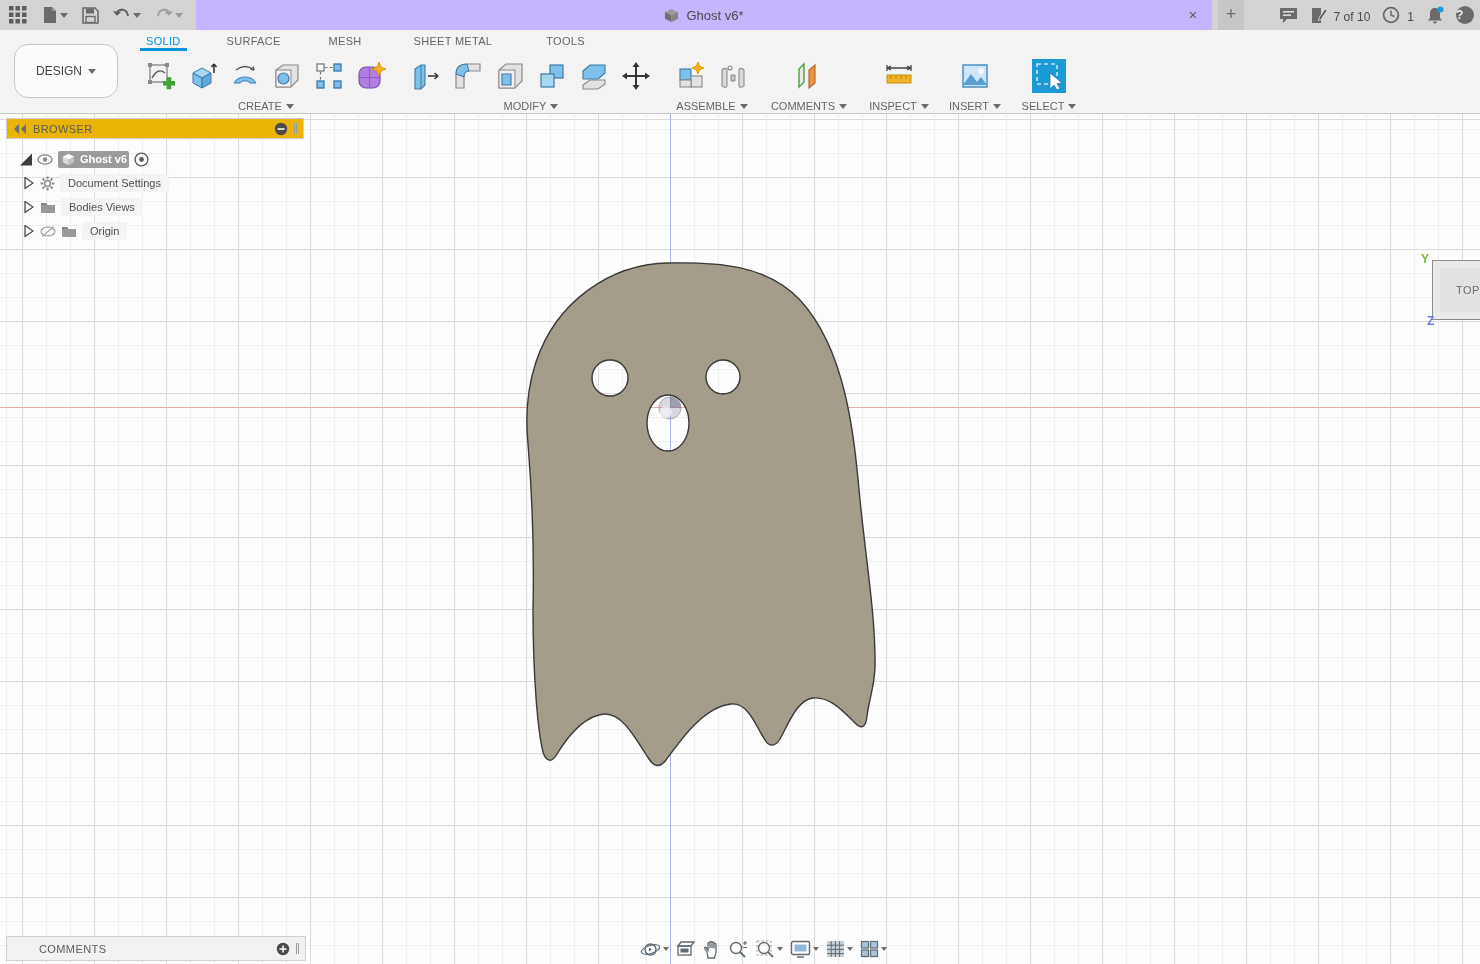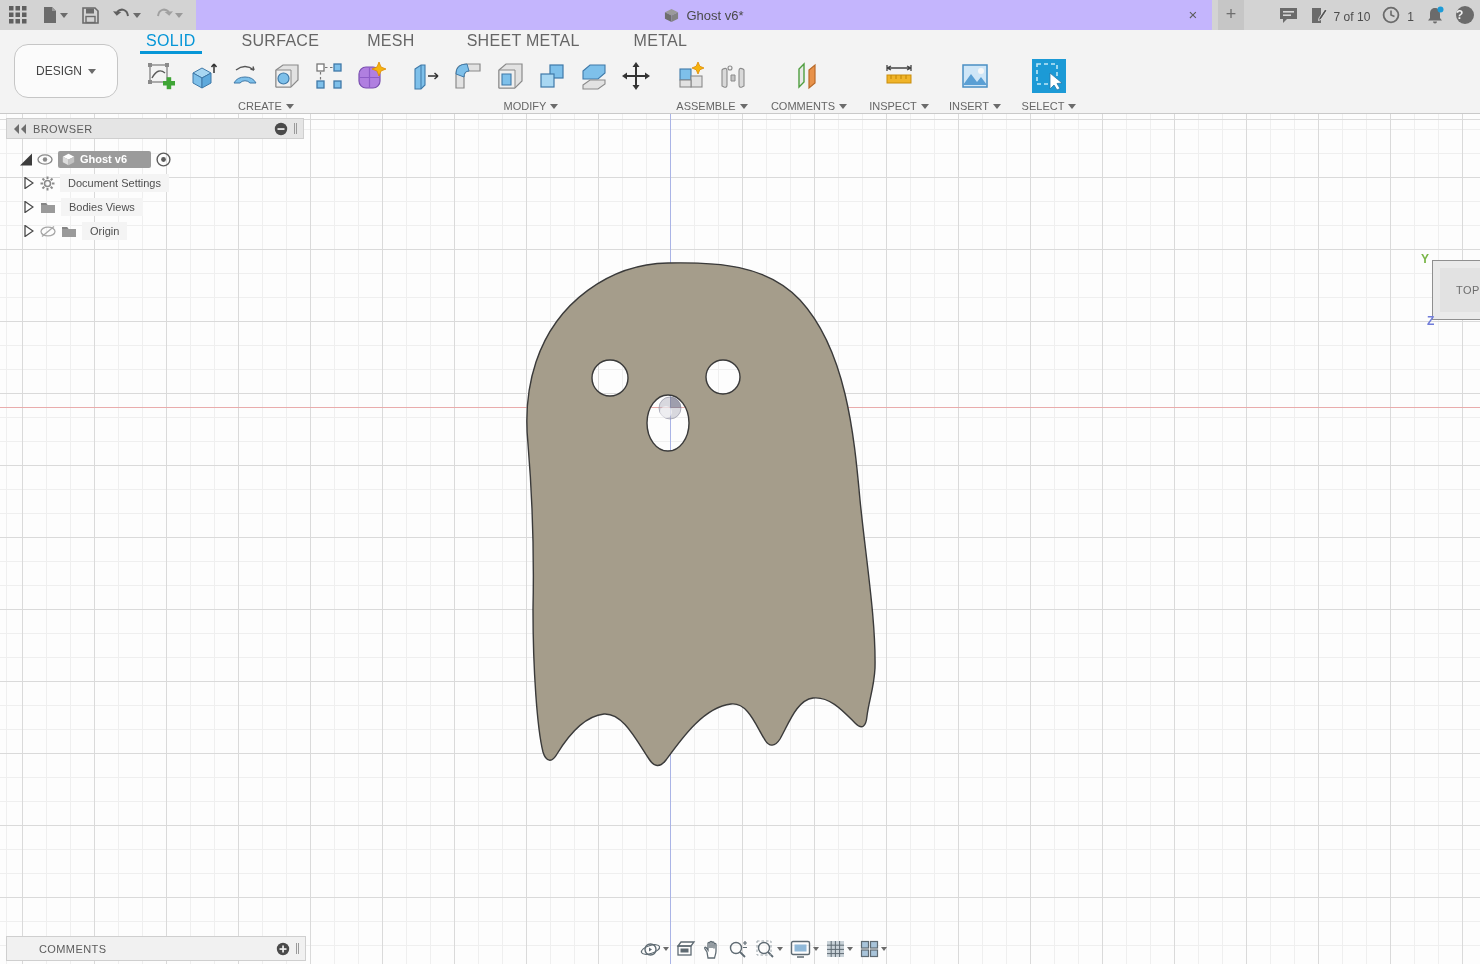--- a/index.html
+++ b/index.html
@@ -17,21 +17,21 @@
   .tab-close { position:absolute; right:10px; top:6px; width:18px; height:18px; font-size:15px; color:#5c5c5c; text-align:center; line-height:17px; cursor:pointer; }
   .tab-new { position:absolute; left:1218px; top:0; width:26px; height:30px; background:#c6c6c6; color:#6e6e6e; font-size:18px; text-align:center; line-height:28px; cursor:pointer; }
   .tb-right { position:absolute; right:6px; top:0; height:30px; display:flex; align-items:center; gap:12px; }
   .tb-right .ib { display:flex; align-items:flex-end; gap:7px; cursor:pointer; }
   .tb-right .txt { font-size:12px; color:#4c4c4c; }
   .help-circ { width:18px; height:18px; border-radius:50%; background:#6b6b6b; color:#f2f2f2; font-size:12px; font-weight:bold; text-align:center; line-height:18px; }
 
   
   .ribbon { position:absolute; left:0; top:30px; width:1480px; height:84px; background:#f3f3f3; border-bottom:1px solid #c9c9c9; }
   .tabs { position:absolute; left:0; top:0; height:22px; display:flex; align-items:center; }
-  .tab { font-size:16px; color:#666; letter-spacing:.3px; cursor:pointer; padding:3px 6px 4px; }
+  .tab { font-size:11px; color:#666; letter-spacing:.3px; cursor:pointer; padding:3px 6px 4px; }
   .tab.active { color:#0696d7; border-bottom:3px solid #0696d7; padding-bottom:1px; }
   .design-btn { position:absolute; left:14px; top:14px; width:104px; height:54px; background:#fbfbfb; border:1px solid #c6c6c6; border-radius:14px; display:flex; align-items:center; justify-content:center; gap:6px; font-size:12px; color:#444; cursor:pointer; }
   .groups { position:absolute; left:136px; top:24px; display:flex; align-items:center; }
   .group { display:flex; flex-direction:column; align-items:center; }
   .g-icons { display:flex; align-items:center; justify-content:center; height:44px; gap:4px; padding:0 6px; }
   .g-label { font-size:11px; color:#666; display:flex; align-items:center; gap:4px; height:16px; cursor:pointer; }
   .sep { width:1px; background:#d9d9d9; margin:2px 2px 6px; }
   .tool { width:38px; height:40px; display:flex; align-items:center; justify-content:center; cursor:pointer; border-radius:2px; }
 
   
@@ -47,26 +47,26 @@
   .ghost-svg { position:absolute; left:0; top:0; width:1480px; height:850px; }
 
   
   .viewcube { position:absolute; left:1432px; top:146px; width:72px; height:60px; background:#eaeaea; border:1px solid #8f8f8f; }
   .viewcube .face { position:absolute; left:7px; top:7px; right:7px; bottom:7px; background:#e2e2e2; display:flex; align-items:center; justify-content:center; font-size:11px; color:#6e6e6e; letter-spacing:.5px; }
   .axis-y { position:absolute; left:1421px; top:138px; color:#7ab648; font-size:12px; font-weight:bold; }
   .axis-z { position:absolute; left:1427px; top:200px; color:#6f7bd9; font-size:12px; font-weight:bold; }
 
   
   .browser { position:absolute; left:6px; top:118px; width:298px; font-size:11px; }
-  .panel-head { height:21px; background:#e5e5e5; border:1px solid #cfcfcf; display:flex; align-items:center; padding:0 6px; color:#5c5c5c; letter-spacing:.4px; }
+  .panel-head { height:21px; background:#eab308; border:1px solid #cfcfcf; display:flex; align-items:center; padding:0 6px; color:#5c5c5c; letter-spacing:.4px; }
   .panel-head .ph-label { flex:1; margin-left:6px; font-size:11px; }
   .grip { width:3px; height:11px; border-left:1px solid #9a9a9a; border-right:1px solid #9a9a9a; margin-left:6px; }
   .b-rows { padding-top:8px; }
   .b-row { display:flex; align-items:center; height:24px; gap:5px; } .b-indent1 { padding-left:17px; }
-  .chip { background:#9b9b9b; color:#fff; font-weight:bold; display:flex; align-items:center; gap:5px; padding:2px 24px 2px 4px; border-radius:2px; }
+  .chip { background:#9b9b9b; color:#fff; font-weight:bold; display:flex; align-items:center; gap:5px; padding:2px 2px 2px 4px; border-radius:2px; }
   .row-label { background:#f4f4f4; padding:3px 8px; color:#4f4f4f; }
   .exp { width:12px; height:12px; display:flex; align-items:center; justify-content:center; cursor:pointer; }
 
   
   .comments { position:absolute; left:6px; top:936px; width:300px; height:25px; background:#f1f1f1; border:1px solid #cfcfcf; display:flex; align-items:center; padding:0 6px; }
   .comments .c-label { flex:1; font-size:11px; color:#5c5c5c; margin-left:26px; letter-spacing:.4px; }
   .navbar { position:absolute; left:640px; top:936px; height:26px; display:flex; align-items:center; gap:7px; }
   .nv { display:flex; align-items:center; gap:2px; cursor:pointer; }
   .mini-caret { width:0; height:0; border-left:3.5px solid transparent; border-right:3.5px solid transparent; border-top:4px solid #6b6b6b; }
 </style>
@@ -204,21 +204,21 @@
     <span class="ib help-circ">?</span>
   </div>
 </div>
 
 <div class="ribbon">
   <div class="tabs">
     <span class="tab active" style="margin-left:140px">SOLID</span>
     <span class="tab" style="margin-left:34px">SURFACE</span>
     <span class="tab" style="margin-left:36px">MESH</span>
     <span class="tab" style="margin-left:40px">SHEET METAL</span>
-    <span class="tab" style="margin-left:42px">METAL</span>
+    <span class="tab" style="margin-left:42px">TOOLS</span>
   </div>
 
   <div class="design-btn">
     <span>DESIGN</span>
     <span class="caret"></span>
   </div>
 
   <div class="groups">
 
     <div class="group">

